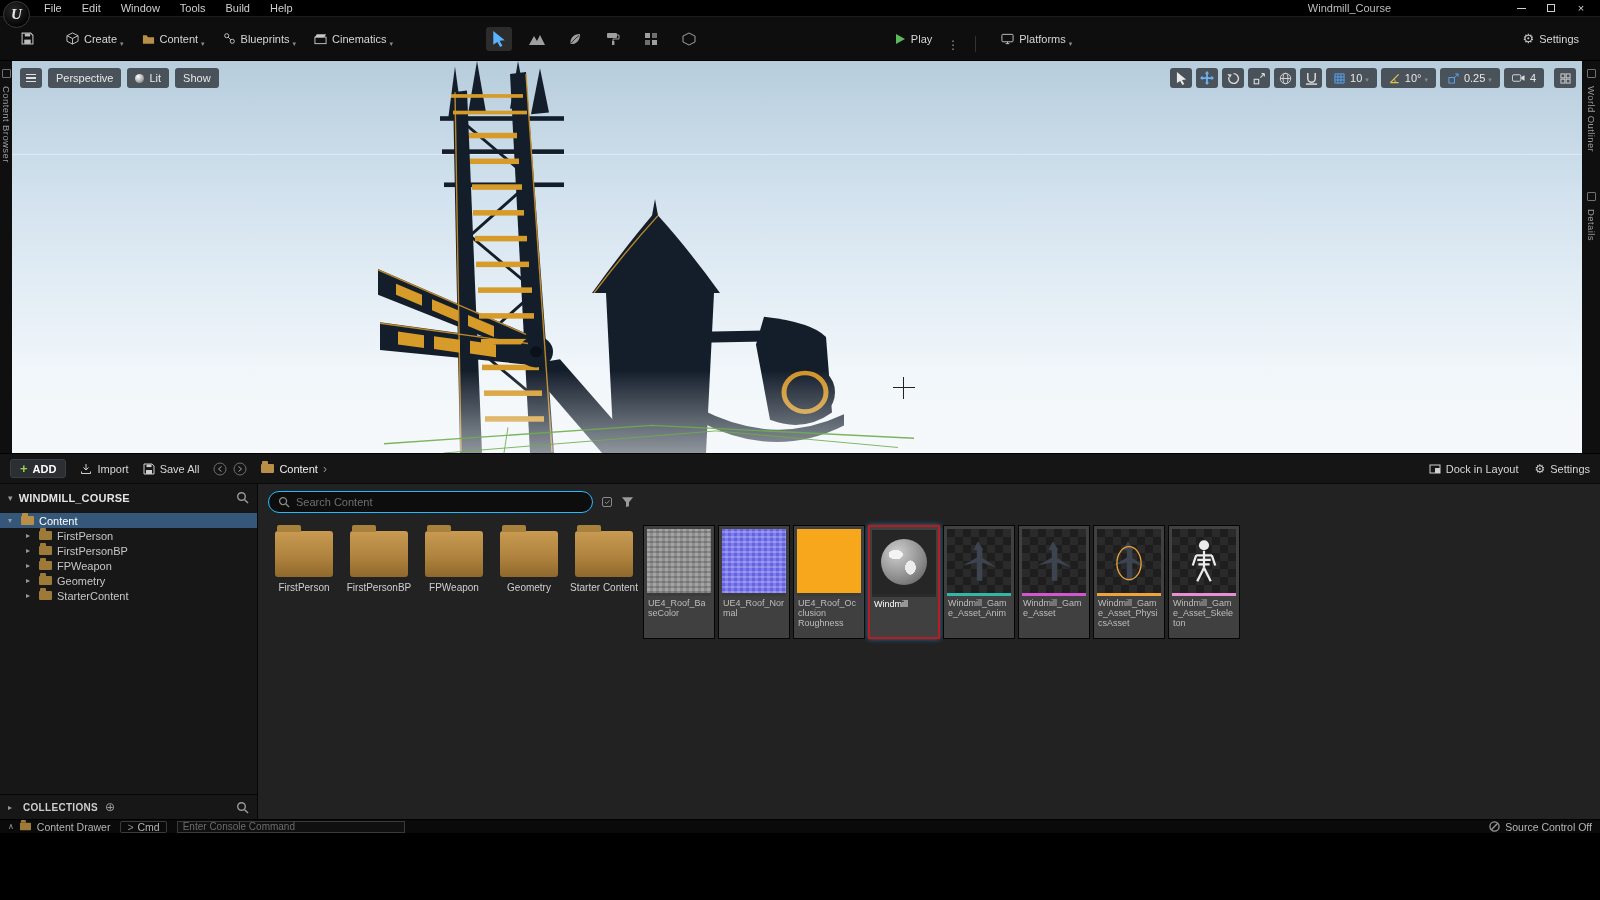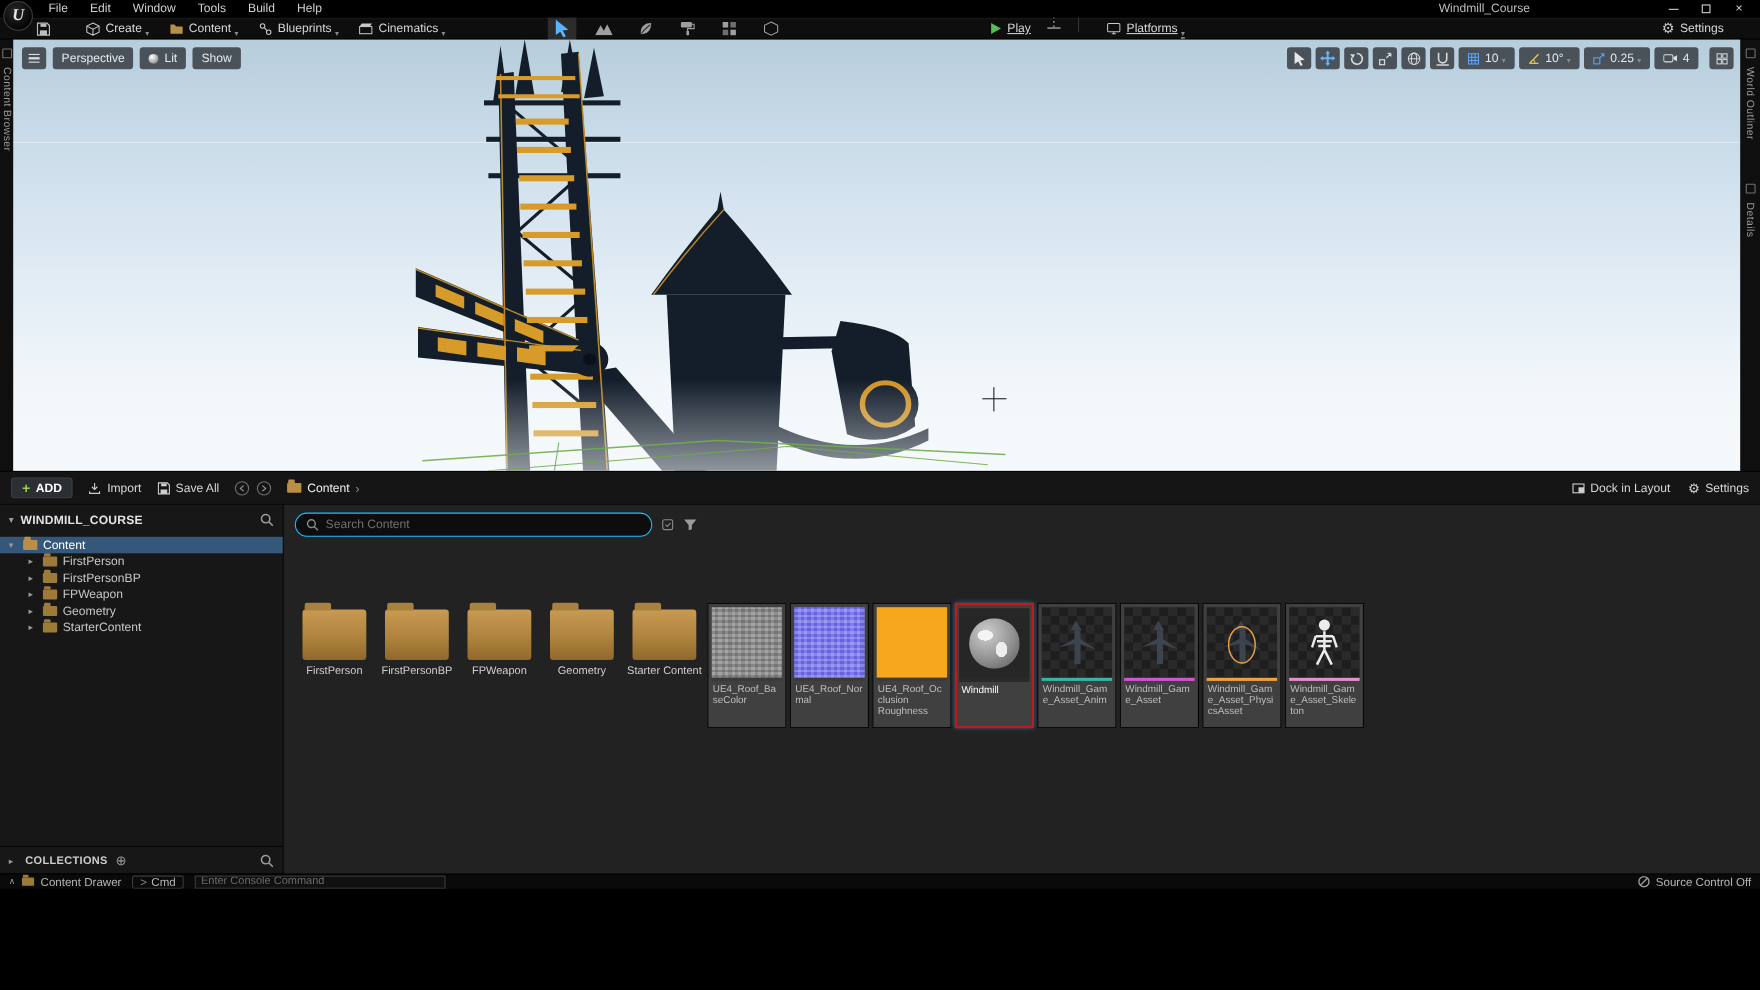--- a/index.html
+++ b/index.html
@@ -21,30 +21,30 @@
   .wbtn { width:30px; height:15px; display:flex; align-items:center; justify-content:center; color:#cfcfcf; }
   .wbtn .minline { width:9px; border-top:1px solid #cfcfcf; display:block; }
   .wbtn .maxbox { width:8px; height:8px; border:1px solid #cfcfcf; display:block; }
 
   
   .tabbar { height:30px; background:#060606; display:flex; align-items:flex-end; padding-left:62px; }
   .tab { background:#1e1e1e; height:26px; border-radius:4px 4px 0 0; display:flex; align-items:center;
     padding:0 16px; color:#dcdcdc; border:1px solid #000; border-bottom:none; }
 
   
-  .toolbar { height:20px; background:#0e0e0e; border-top:1px solid #1c1c1c; border-bottom:1px solid #000;
-    display:flex; align-items:center; padding:0 24px; }
+  .toolbar { height:45px; background:#0e0e0e; border-top:1px solid #1c1c1c; border-bottom:1px solid #000;
+    display:flex; align-items:center; padding:0 12px; }
   .tbtn { display:flex; align-items:center; gap:5px; padding:0 9px; height:26px; color:#d6d6d6; cursor:default; }
   .mini-caret { font-size:7px; color:#8a8a8a; align-self:flex-end; margin-bottom:4px; margin-left:-2px; }
   .tb-sep { width:14px; }
   .mode-group { display:flex; align-items:center; gap:12px; margin-left:84px; }
   .mode-ic { width:26px; height:24px; display:flex; align-items:center; justify-content:center; border-radius:3px; }
   .mode-ic.active { background:#2c2c2c; }
   .spacer1 { flex:1.1; } .spacer2 { flex:2.6; }
-  .play-group { display:flex; align-items:flex-start; gap:6px;text-decoration:underline; }
+  .play-group { display:flex; align-items:flex-end; gap:6px; }
   .vdots { color:#9a9a9a; font-size:12px; letter-spacing:0; }
   .vbar { width:1px; height:16px; background:#333; margin:0 10px; }
 
   
   .main { height:392px; display:flex; position:relative; }
   .edge { background:#0f0f0f; display:flex; flex-direction:column; align-items:center; padding-top:8px; gap:8px; }
   .edge-left { width:12px; } .edge-right { width:18px; }
   .vlabel { writing-mode:vertical-rl; font-size:9.5px; color:#9b9b9b; letter-spacing:.4px; white-space:nowrap; }
   .edge-ic { width:9px; height:9px; border:1px solid #707070; border-radius:1px; flex:none; }
   .edge-gap { height:24px; flex:none; }
@@ -88,21 +88,21 @@
   .t-chev { font-size:8px; color:#9a9a9a; width:8px; }
   .sm-folder { width:13px; height:9px; background:#9d7a38; border-radius:1px; position:relative; flex:none; }
   .sm-folder::before { content:""; position:absolute; top:-3px; left:1px; width:6px; height:3px;
     background:#9d7a38; border-radius:1px 1px 0 0; }
   .sm-folder.root { background:#b98f47; } .sm-folder.root::before { background:#b98f47; }
   .collections { margin-top:auto; height:25px; border-top:1px solid #060606; display:flex; align-items:center;
     gap:7px; padding:0 8px; color:#cdcdcd; font-weight:bold; font-size:10px; letter-spacing:.3px; }
   .coll-plus { color:#9a9a9a; font-weight:normal; font-size:12px; }
   .collections .mag { margin-left:auto; }
 
-  .cb-right-panel { flex:1; display:flex; flex-direction:column; position:relative; background:#222;gap:48px; }
+  .cb-right-panel { flex:1; display:flex; flex-direction:column; position:relative; background:#222; }
   .search-row { display:flex; align-items:center; gap:8px; padding:7px 10px 4px 10px; }
   .search-box { width:325px; height:22px; background:#0d0d0d; border:1px solid #26bbff; border-radius:12px;
     display:flex; align-items:center; gap:6px; padding:0 9px; }
   .search-box input { flex:1; background:transparent; border:none; outline:none; color:#ddd; font-size:11px;
     font-family:inherit; }
   .search-box input::placeholder { color:#6f6f6f; }
   .grid { display:flex; flex-wrap:wrap; align-content:flex-start; gap:3px; padding:8px 6px 0 10px; flex:1; min-height:0; }
   .tile { width:72px; display:flex; flex-direction:column; align-items:center; cursor:default; }
   .big-folder { width:58px; height:46px; border-radius:3px; margin:6px auto 5px;
     background:linear-gradient(180deg,#c89a52 0%,#b0843f 55%,#8f682c 100%); position:relative; }

